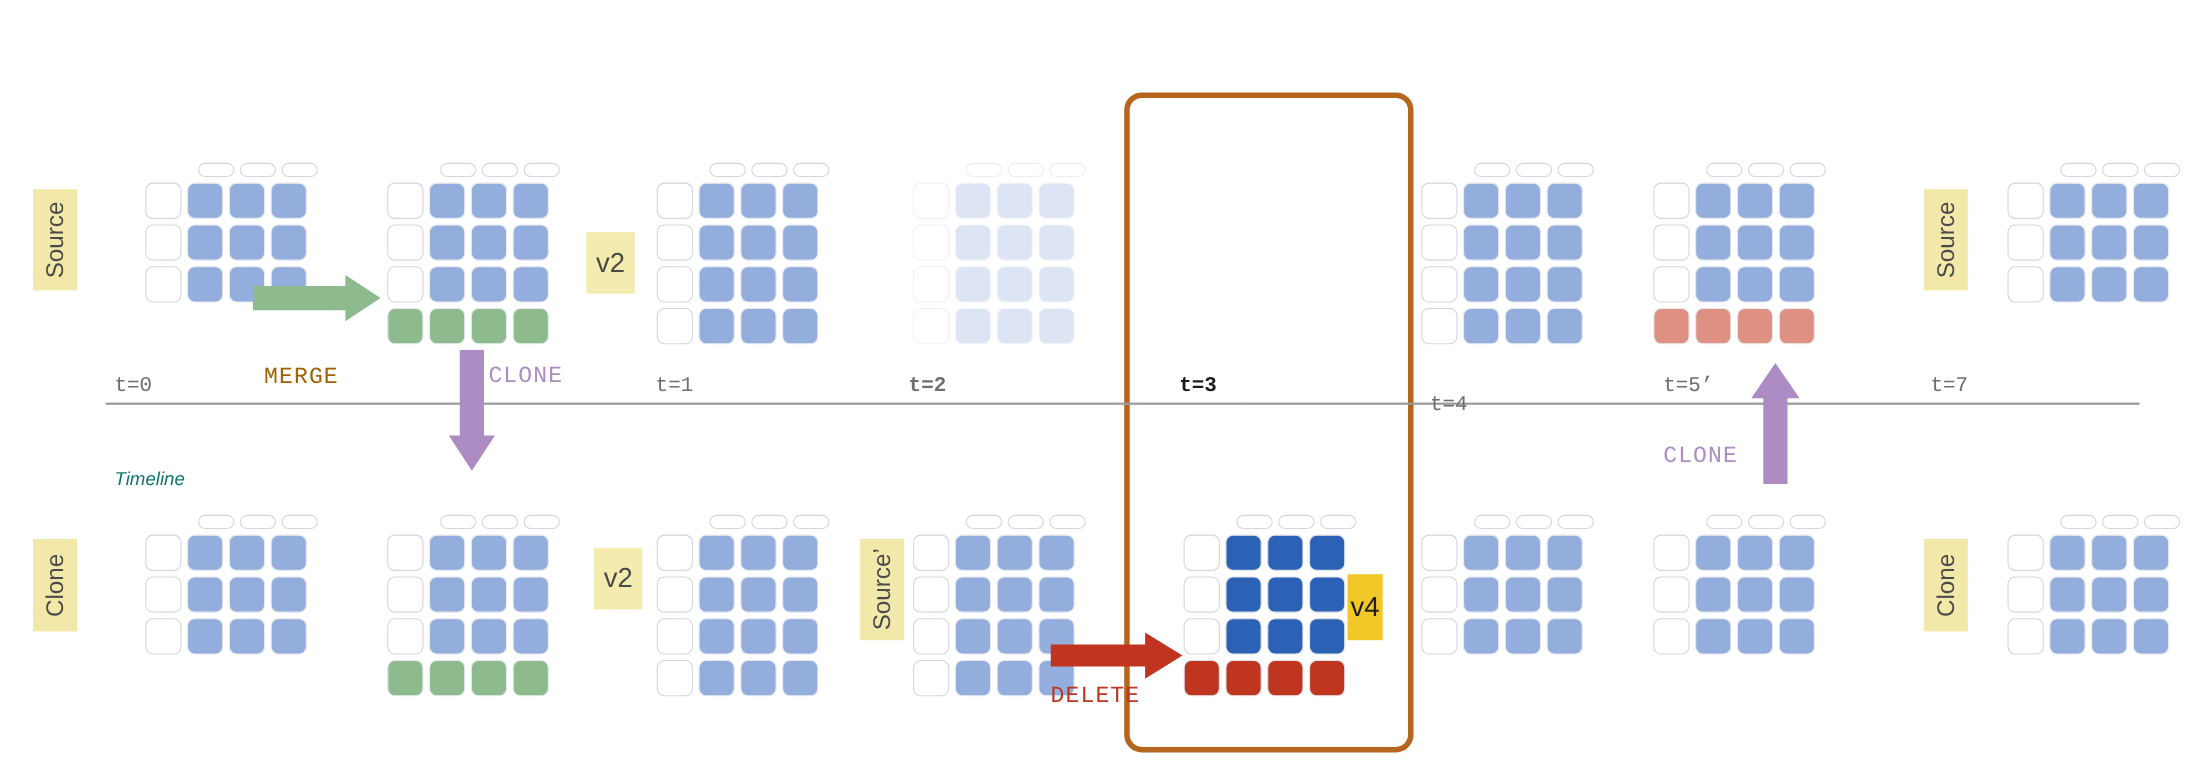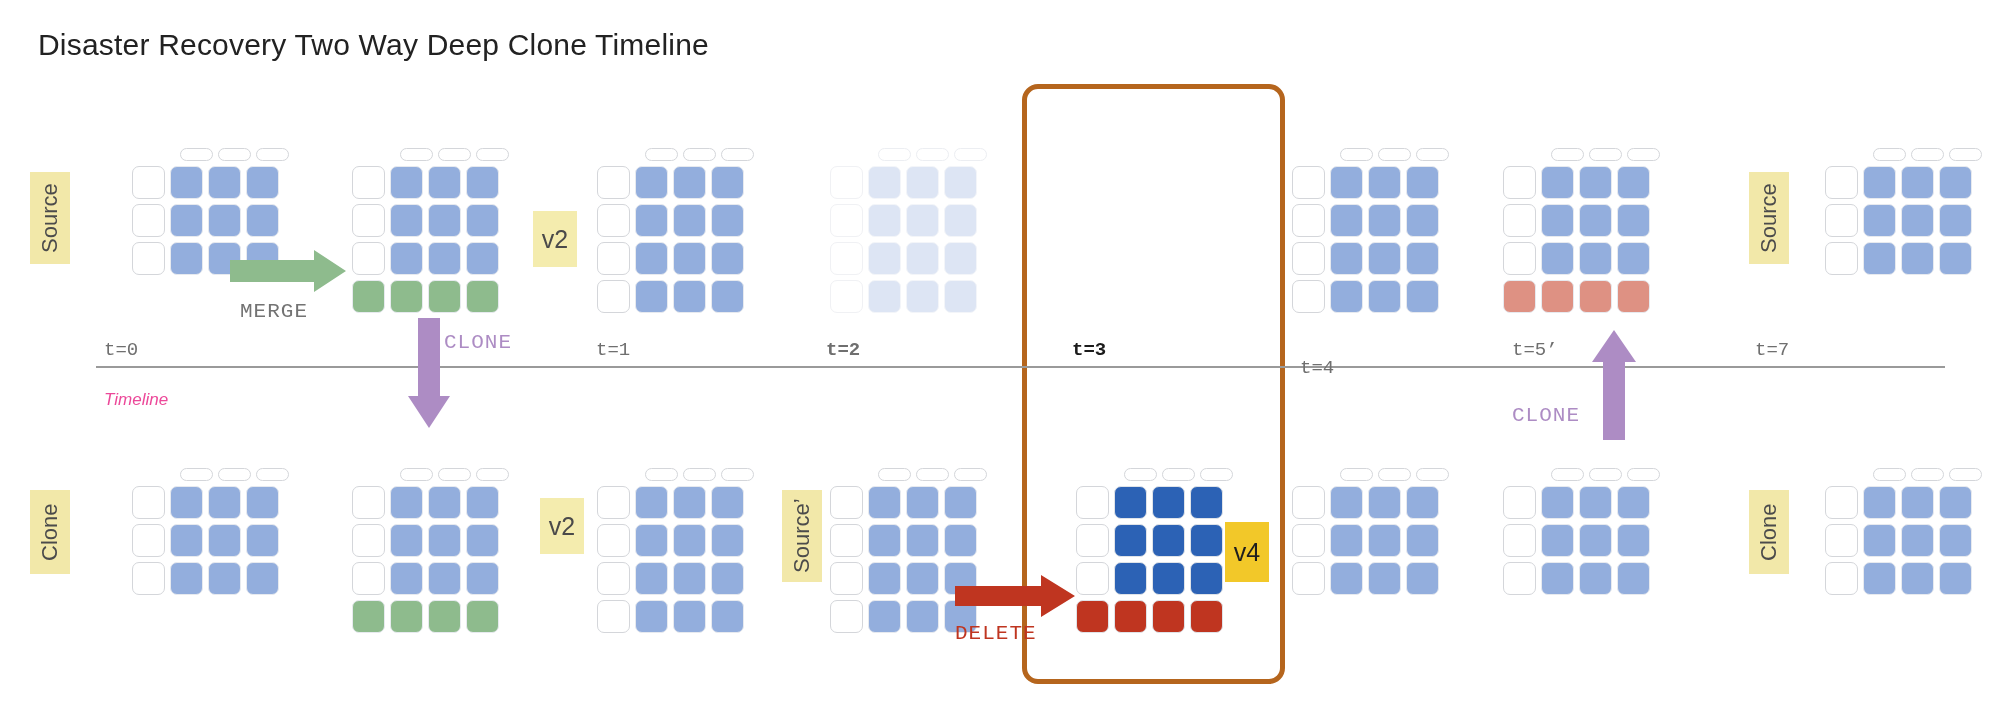--- a/index.html
+++ b/index.html
@@ -18,22 +18,23 @@
   }
 
   
   .axis{position:absolute;height:0;border-top:2px solid #9a9a9a;}
   .axis-label{
     position:absolute;font-family:"Liberation Mono", monospace;
     font-size:19px;color:#6f6f6f;white-space:nowrap;
   }
   .axis-label.emph{color:#1b1b1b;font-weight:bold;}
   .timeline-word{
-    position:absolute;font-style:italic;font-size:17px;color:#ec4899;
+    position:absolute;font-style:italic;font-size:17px;color:#0f766e;
     font-family:"Liberation Sans", sans-serif;
+    margin-top:36px;
   }
 
   
   .cluster{position:absolute;}
   .colhdrs{position:absolute;display:flex;gap:5px;}
   .colhdr{
     width:33px;height:13px;border:1.6px solid #d4d6da;border-radius:7px;
     background:#ffffff;box-sizing:border-box;
   }
   .rows{position:absolute;display:flex;flex-direction:column;gap:5px;}
@@ -56,44 +57,43 @@
     writing-mode:vertical-rl;transform:rotate(180deg);
     box-sizing:border-box;
   }
 
   
   .vchip{
     position:absolute;display:flex;align-items:center;justify-content:center;
     font-size:25px;font-family:"Liberation Sans", sans-serif;color:#4a4a4a;
   }
   .vchip.v2{background:#f4ecae;width:44px;height:56px;}
-  .vchip.v4{background:#f2c829;width:44px;height:60px;color:#1e1e1e;}
+  .vchip.v4{background:#f2c829;width:32px;height:60px;color:#1e1e1e;}
 
   
   .arrow{position:absolute;}
   .oplabel{
     position:absolute;font-family:"Liberation Mono", monospace;
     font-size:21px;letter-spacing:1px;white-space:nowrap;
   }
-  .oplabel.merge{color:#737373;}
+  .oplabel.merge{color:#a16207;margin-top:32px;}
   .oplabel.clone{color:#ad8cc4;}
   .oplabel.delete{color:#bf3520;}
 
   
   .highlight{
     position:absolute;border:5px solid #b5651d;border-radius:16px;
     box-sizing:border-box;background:transparent;
   }
 </style>
 </head>
 <body>
 
 <div id="stage">
 
-  <div class="title">Disaster Recovery Two Way Deep Clone Timeline</div>
 
   <div class="highlight" style="left:1022px;top:84px;width:263px;height:600px;"></div>
 
   <div class="axis" style="left:96px;top:366px;width:1033px;"></div>
   <div class="axis" style="left:1129px;top:366px;width:816px;"></div>
 
   <div class="axis-label" style="left:104px;top:339px;">t=0</div>
   <div class="axis-label" style="left:596px;top:339px;">t=1</div>
   <div class="axis-label" style="left:826px;top:339px;font-weight:bold;">t=2</div>
   <div class="axis-label emph" style="left:1072px;top:339px;text-align:right;">t=3</div>

